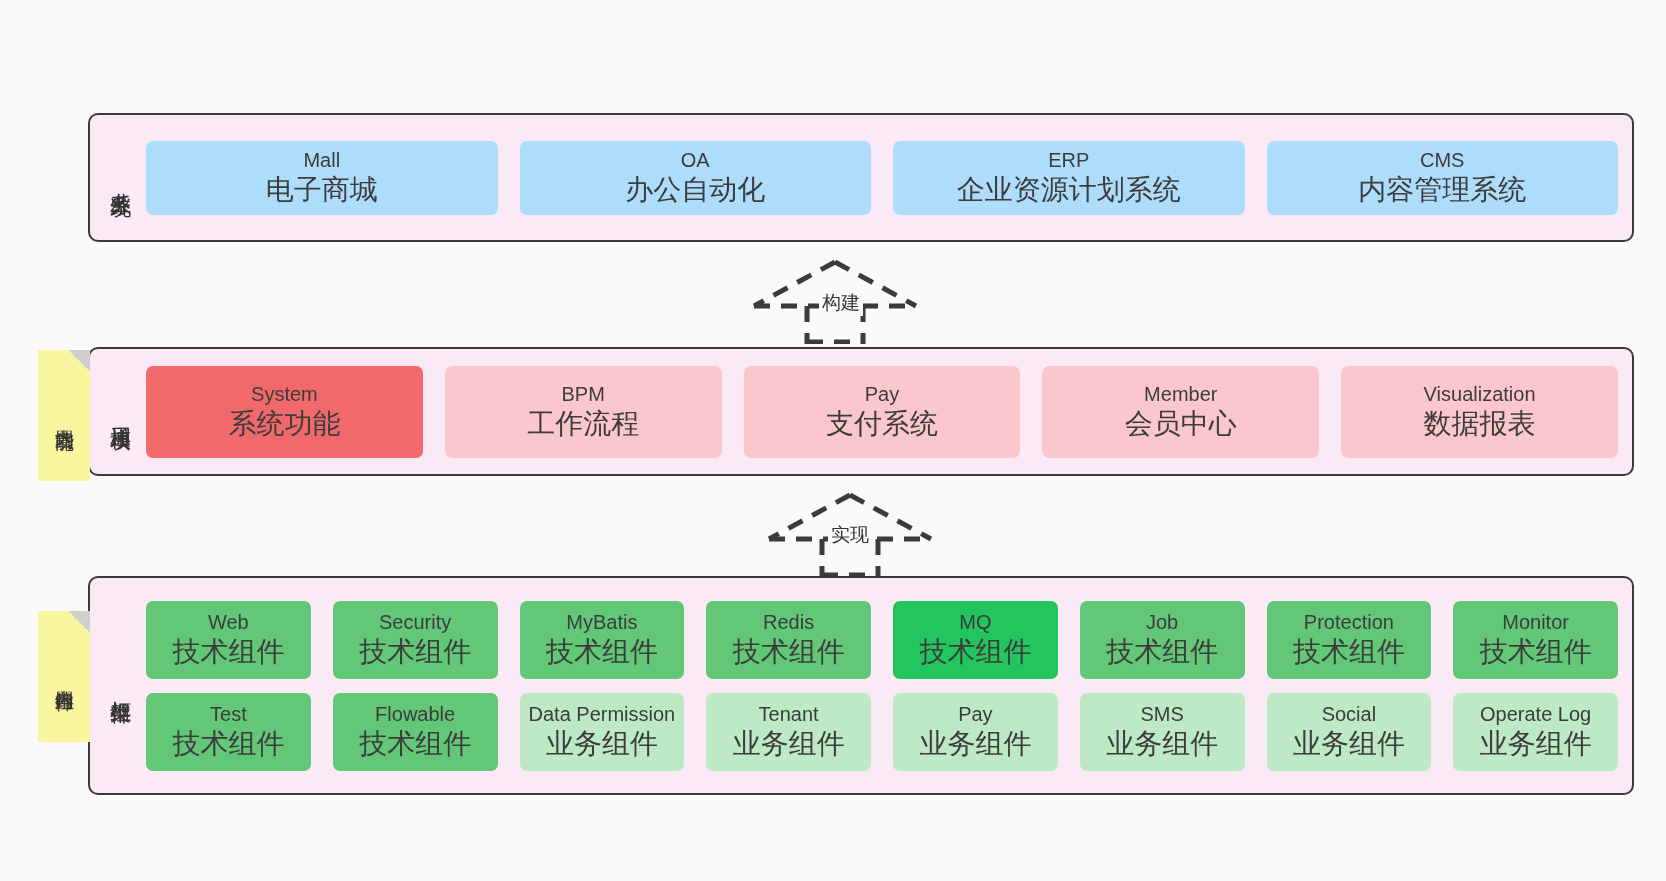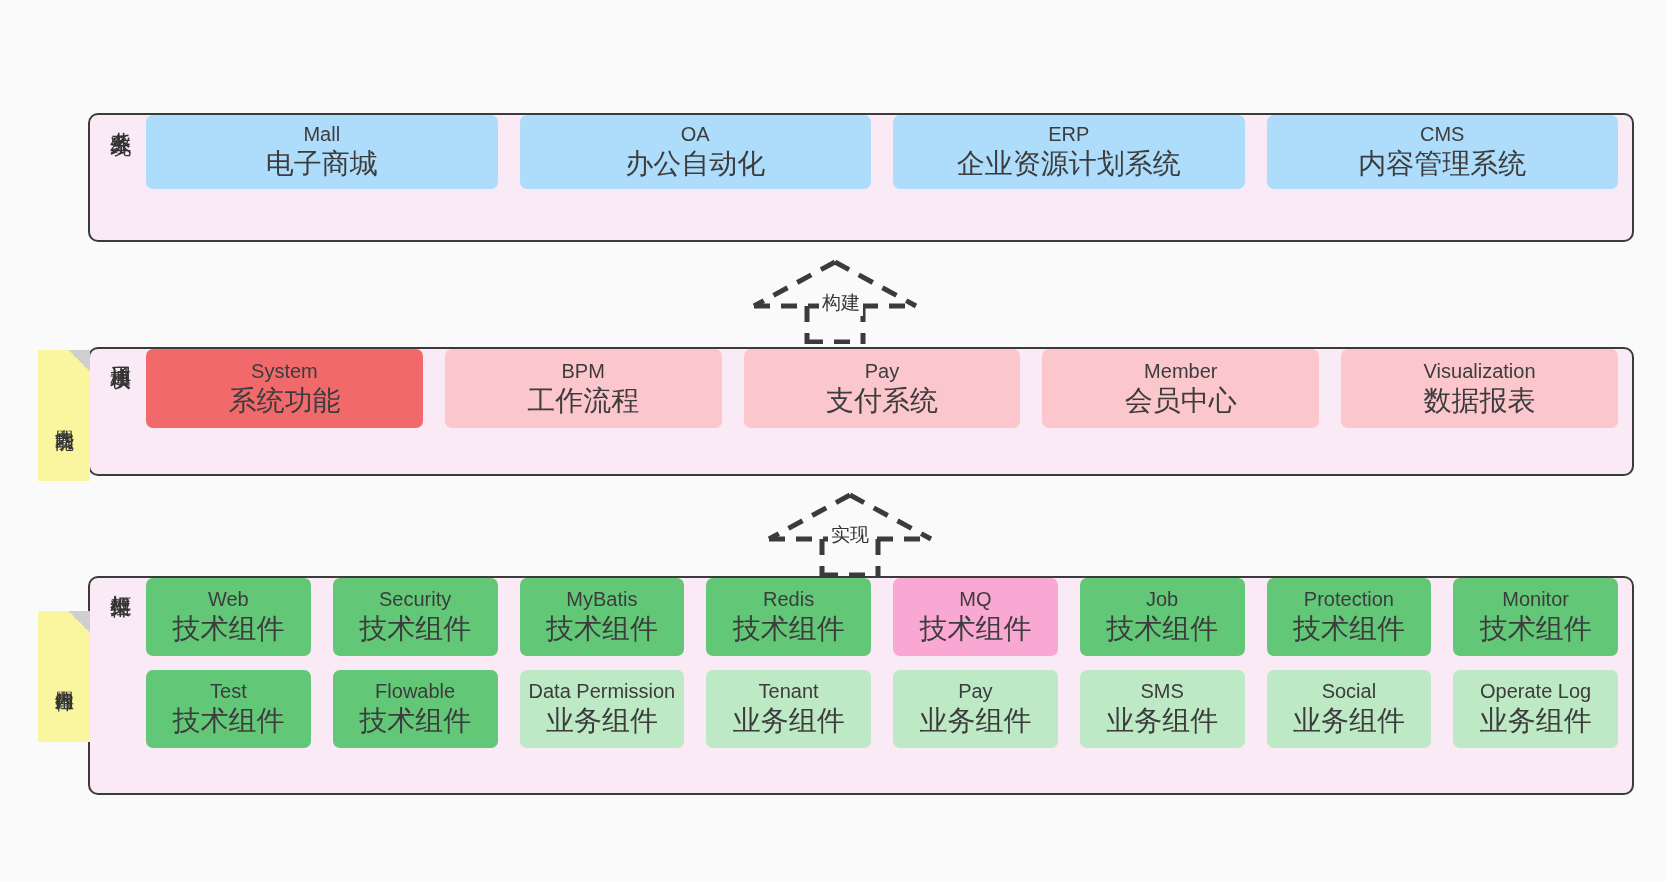--- a/index.html
+++ b/index.html
@@ -17,21 +17,21 @@
   }
 
   
   .layer {
     position: absolute;
     box-sizing: border-box;
     background: #FAEAF5;
     border: 2px solid #3B3B3B;
     border-radius: 10px;
     display: flex;
-    align-items: flex-start;
+    align-items: center;
   }
   .layer-title {
     width: 42px;
     flex: 0 0 42px;
     margin-left: 10px;
     font-size: 21px;
     line-height: 1.12;
     color: #333333;
     text-align: center;
     writing-mode: vertical-rl;
@@ -90,21 +90,21 @@
   }
 
   
   #layer-modules {
     left: 88px;
     top: 347px;
     width: 1546px;
     height: 129px;
   }
   #layer-modules .card {
-    height: 79px;
+    height: 92px;
   }
 
   
   #layer-framework {
     left: 88px;
     top: 576px;
     width: 1546px;
     height: 219px;
   }
   #layer-framework .card {
@@ -259,21 +259,21 @@
         <span class="cn">技术组件</span>
       </div>
       <div class="card" style="background:#62C878">
         <span class="en">MyBatis</span>
         <span class="cn">技术组件</span>
       </div>
       <div class="card" style="background:#62C878">
         <span class="en">Redis</span>
         <span class="cn">技术组件</span>
       </div>
-      <div class="card" style="background:#f9a8d4">
+      <div class="card" style="background:#22c55e">
         <span class="en">MQ</span>
         <span class="cn">技术组件</span>
       </div>
       <div class="card" style="background:#62C878">
         <span class="en">Job</span>
         <span class="cn">技术组件</span>
       </div>
       <div class="card" style="background:#62C878">
         <span class="en">Protection</span>
         <span class="cn">技术组件</span>

